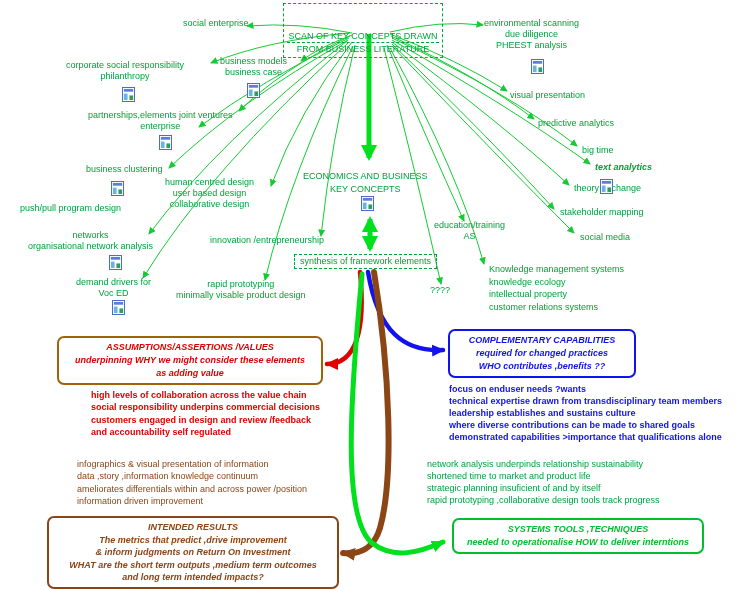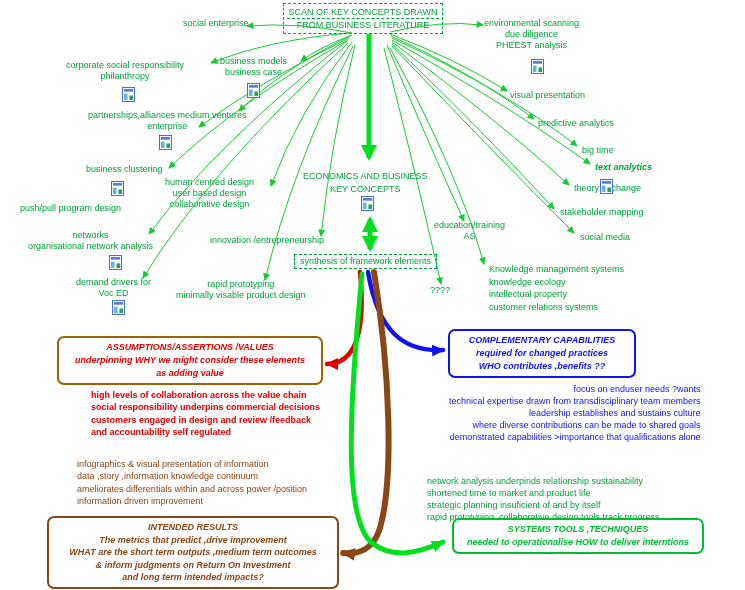--- a/index.html
+++ b/index.html
@@ -4,33 +4,33 @@
 <style>
   html,body{margin:0;padding:0;background:#fff;}
   .canvas{position:relative;width:745px;height:590px;background:#fff;overflow:hidden;
           font-family:"Liberation Sans",sans-serif;}
   .arrows{position:absolute;left:0;top:0;z-index:0;}
   .node{position:absolute;z-index:1;font-size:9px;line-height:11px;color:#00a33b;white-space:nowrap;}
   .c{text-align:center;}
   .bi{font-weight:bold;font-style:italic;}
   .lh13{line-height:12.5px;}
   .scanbox{border:1px dashed #00a33b;text-align:center;padding:2px 3px;line-height:12px;}
-  .scanbox .u{border-bottom:1px dashed #00a33b;}
+  .scanbox .u{border-bottom:1px dashed #00a33b;margin-top:24px;}
   .synth{border:1px dashed #00a33b;padding:1px 5px;line-height:11px;}
   .box{position:absolute;z-index:1;text-align:center;font-style:italic;font-weight:bold;
        font-size:9px;border-radius:7px;padding:3px 4px;white-space:nowrap;background:#fff;}
   .redbox{border:2px solid #a16207;color:#e10000;line-height:13px;}
   .bluebox{border:2px solid #1212ee;color:#1212ee;line-height:13px;}
   .brownbox{border:2px solid #8c4514;color:#8c4514;line-height:12.5px;}
   .greenbox{border:2px solid #00bf2f;color:#00bf2f;line-height:13px;}
   .list{position:absolute;z-index:1;font-size:9px;line-height:12.4px;white-space:nowrap;}
   .red-t{color:#e10000;font-weight:bold;}
   .brown-t{color:#8c4514;}
-  .blue-t{color:#1212ee;font-weight:normal;text-align:right;}
-  .green-t{color:#00a33b;margin-top:17px;}
+  .blue-t{color:#1212ee;font-weight:bold;}
+  .green-t{color:#00a33b;}
   .mini-icon{position:absolute;width:13px;height:15px;z-index:2;}
 </style>
 </head>
 <body>
 
 <svg width="0" height="0" style="position:absolute" aria-hidden="true">
   <defs>
     <symbol id="icon-chart" viewBox="0 0 14 16">
       <rect x="0.5" y="0.5" width="13" height="15" fill="#ffffff" stroke="#3f64c8"></rect>
       <rect x="2" y="2" width="10" height="3" fill="#5b7fd4"></rect>
@@ -108,21 +108,21 @@
     <div>corporate social responsibility</div>
     <div>philanthropy</div>
   </div>
 
   <div class="node c" style="left:220px;top:56px">
     <div>business models</div>
     <div>business case</div>
   </div>
 
   <div class="node c" style="left:88px;top:110px">
-    <div>partnerships,alliances medium ventures</div>
+    <div>partnerships,elements joint ventures</div>
     <div>enterprise</div>
   </div>
 
   <div class="node" style="left:86px;top:164px">business clustering</div>
 
   <div class="node c" style="left:165px;top:177px">
     <div>human centred design</div>
     <div>user based design</div>
     <div>collaborative design</div>
   </div>
@@ -246,22 +246,22 @@
   <div class="list green-t" style="left:427px;top:458px;line-height:12px">
     <div>network analysis underpinds relationship sustainability</div>
     <div>shortened time to market and product life</div>
     <div>strategic planning insuficient of and by itself</div>
     <div>rapid prototyping ,collaborative design tools track  progress</div>
   </div>
 
   <div class="box brownbox" style="left:47px;top:516px;width:280px">
     <div>INTENDED RESULTS</div>
     <div>The metrics that predict ,drive improvement</div>
+    <div>&amp; inform judgments on Return On Investment</div>
     <div>WHAT are the short term outputs ,medium term outcomes</div>
-    <div>&amp; inform judgments on Return On Investment</div>
     <div>and long term intended impacts?</div>
   </div>
 
   <div class="box greenbox" style="left:452px;top:518px;width:240px">
     <div>SYSTEMS TOOLS ,TECHNIQUES</div>
     <div>needed to operationalise HOW to deliver interntions</div>
   </div>
 
 </div>
 

